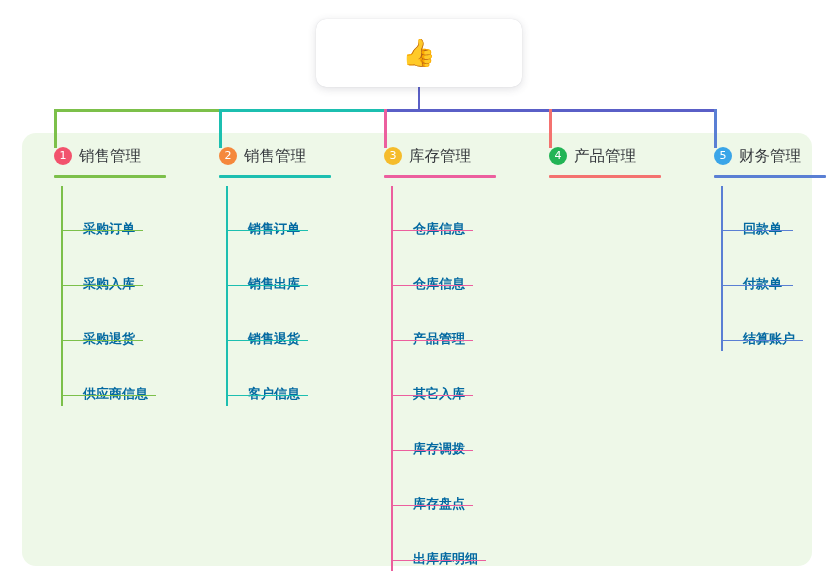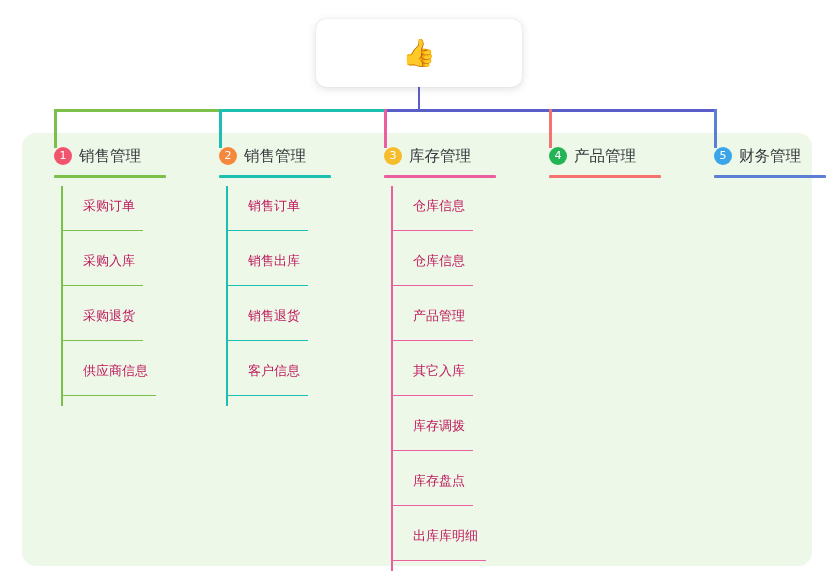--- a/index.html
+++ b/index.html
@@ -115,24 +115,25 @@
   .leaf .spine {
     position: absolute;
     left: 0;
     top: 0;
     bottom: 0;
     width: 1.6px;
   }
   .leaf .leaf-text {
     position: absolute;
     left: 22px;
-    top: 11px;
+    top: 34px;
     font-size: 13px;
-    color: #be185d;
+    color: #0369a1;
     white-space: nowrap;
+    font-weight: bold;
   }
   .leaf .leaf-rule {
     position: absolute;
     left: 0;
     top: 44px;
     height: 1.4px;
   }
 </style>
 </head>
 <body>
@@ -266,16 +267,33 @@
           <span class="col-title">产品管理</span>
         </div>
         <div class="header-rule" style="width: 112px; background: rgb(244, 114, 111);"></div>
       </div>
       <div class="column" style="left: 698px; width: 150px;">
         <div class="col-header">
           <span class="badge" style="background: rgb(58, 165, 232);">5</span>
           <span class="col-title">财务管理</span>
         </div>
         <div class="header-rule" style="width: 112px; background: rgb(90, 127, 212);"></div>
+        <div class="leaf-list">
+          <div class="leaf">
+            <div class="spine" style="background: rgb(90, 127, 212);"></div>
+            <div class="leaf-text">回款单</div>
+            <div class="leaf-rule" style="width: 72px; background: rgb(90, 127, 212);"></div>
+          </div>
+          <div class="leaf">
+            <div class="spine" style="background: rgb(90, 127, 212);"></div>
+            <div class="leaf-text">付款单</div>
+            <div class="leaf-rule" style="width: 72px; background: rgb(90, 127, 212);"></div>
+          </div>
+          <div class="leaf">
+            <div class="spine" style="background: rgb(90, 127, 212);"></div>
+            <div class="leaf-text">结算账户</div>
+            <div class="leaf-rule" style="width: 82px; background: rgb(90, 127, 212);"></div>
+          </div>
+        </div>
       </div>
     </div>
 
 </div>
 
 </body></html>

